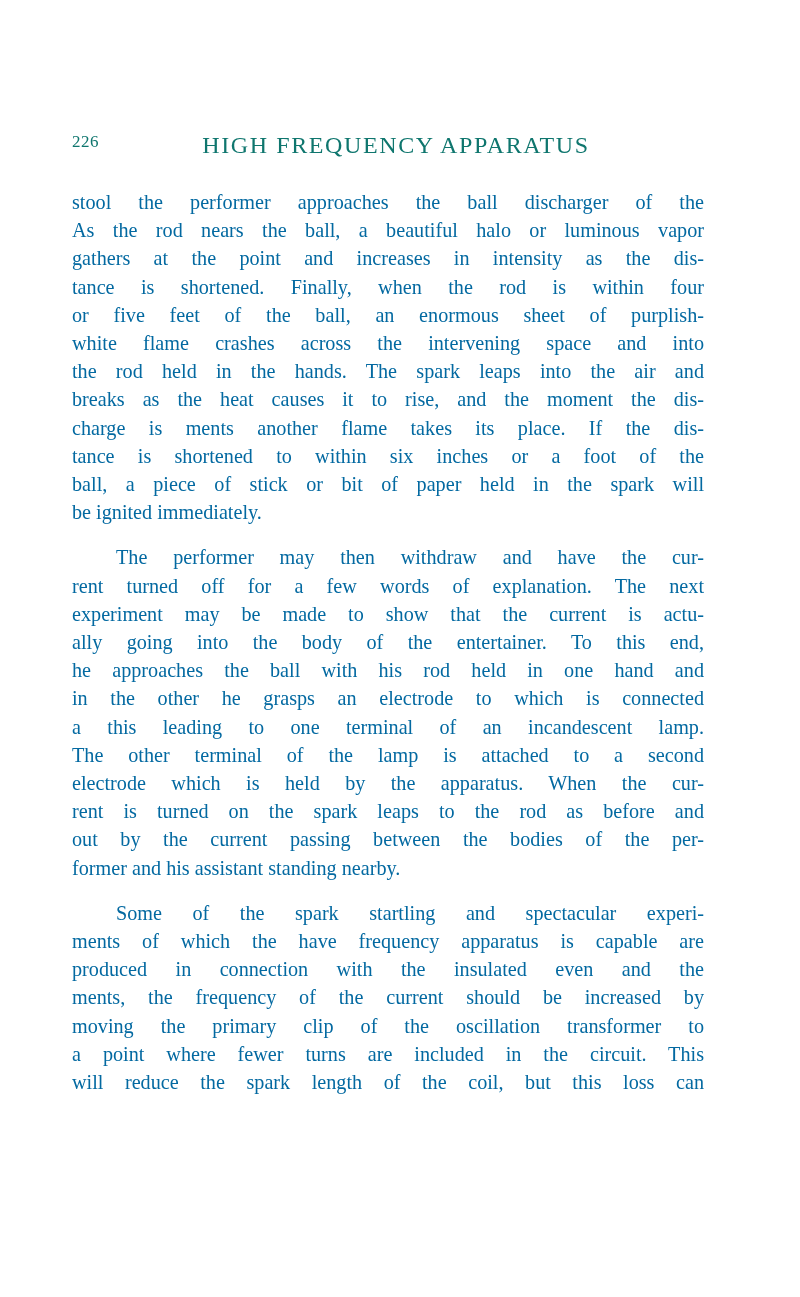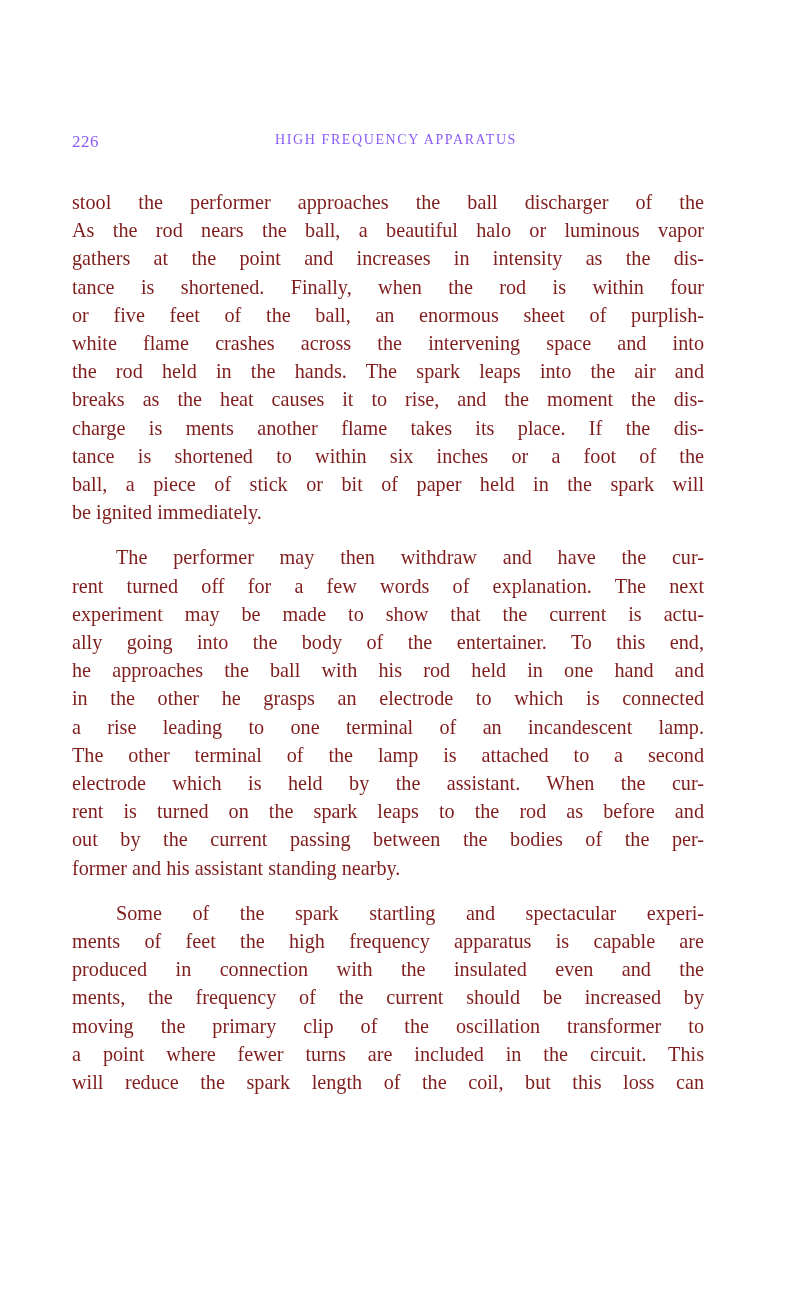--- a/index.html
+++ b/index.html
@@ -1,23 +1,23 @@
 <!DOCTYPE html>
 <html><head>
 <meta charset="utf-8">
 <style>
   html, body { margin: 0; padding: 0; background: #ffffff; }
   body { width: 800px; height: 1297px; position: relative; overflow: hidden; }
   .page { position: absolute; left: 0; top: 0; width: 800px; height: 1297px; background: #fff; }
   .running-head { position: absolute; top: 132px; left: 72px; width: 632px; height: 24px;
-    font-family: "Liberation Serif", "DejaVu Serif", serif; color: #8b5cf6; }
+    font-family: "Liberation Serif", "DejaVu Serif", serif; color: #0f766e; }
   .page-number { position: absolute; left: 0; top: 0; font-size: 17px; letter-spacing: 0.5px; }
-  .running-title { position: absolute; left: 0; right: 0; top: 0; text-align: center; font-size: 14px; letter-spacing: 1.6px; padding-left: 16px; }
+  .running-title { position: absolute; left: 0; right: 0; top: 0; text-align: center; font-size: 24px; letter-spacing: 1.6px; padding-left: 16px; }
   .body-text { position: absolute; top: 188px; left: 72px; width: 632px;
-    font-family: "Liberation Serif", "DejaVu Serif", serif; font-size: 20.2px; line-height: 28.2px; color: #7f1d1d; }
+    font-family: "Liberation Serif", "DejaVu Serif", serif; font-size: 20.2px; line-height: 28.2px; color: #0369a1; }
   .para { margin: 0; text-align: justify; text-align-last: justify; }
   .para .line { display: block; text-align: justify; text-align-last: justify; white-space: nowrap; }
   .para .line.last { text-align-last: left; }
   .para + .para { margin-top: 17px; }
   .indent { padding-left: 44px; }
   .watermark { position: absolute; left: 88px; top: 612px; width: 620px; height: 72px; pointer-events: none; opacity: 0.92; }
 </style>
 </head>
 <body>
 
@@ -43,30 +43,30 @@
       <span class="line">ball, a piece of stick or bit of paper held in the spark will</span>
       <span class="line last">be ignited immediately.</span>
     </p>
     <p class="para">
       <span class="line indent">The performer may then withdraw and have the cur-</span>
       <span class="line">rent turned off for a few words of explanation.  The next</span>
       <span class="line">experiment may be made to show that the current is actu-</span>
       <span class="line">ally going into the body of the entertainer.  To this end,</span>
       <span class="line">he approaches the ball with his rod held in one hand and</span>
       <span class="line">in the other he grasps an electrode to which is connected</span>
-      <span class="line">a rise leading to one terminal of an incandescent lamp.</span>
+      <span class="line">a this leading to one terminal of an incandescent lamp.</span>
       <span class="line">The other terminal of the lamp is attached to a second</span>
-      <span class="line">electrode which is held by the assistant.  When the cur-</span>
+      <span class="line">electrode which is held by the apparatus.  When the cur-</span>
       <span class="line">rent is turned on the spark leaps to the rod as before and</span>
       <span class="line">out by the current passing between the bodies of the per-</span>
       <span class="line last">former and his assistant standing nearby.</span>
     </p>
     <p class="para">
       <span class="line indent">Some of the spark startling and spectacular experi-</span>
-      <span class="line">ments of feet the high frequency apparatus is capable are</span>
+      <span class="line">ments of which the have frequency apparatus is capable are</span>
       <span class="line">produced in connection with the insulated even and the</span>
       <span class="line">ments, the frequency of the current should be increased by</span>
       <span class="line">moving the primary clip of the oscillation transformer to</span>
       <span class="line">a point where fewer turns are included in the circuit.  This</span>
       <span class="line">will reduce the spark length of the coil, but this loss can</span>
     </p>
   </div>
 
 
 </div>

